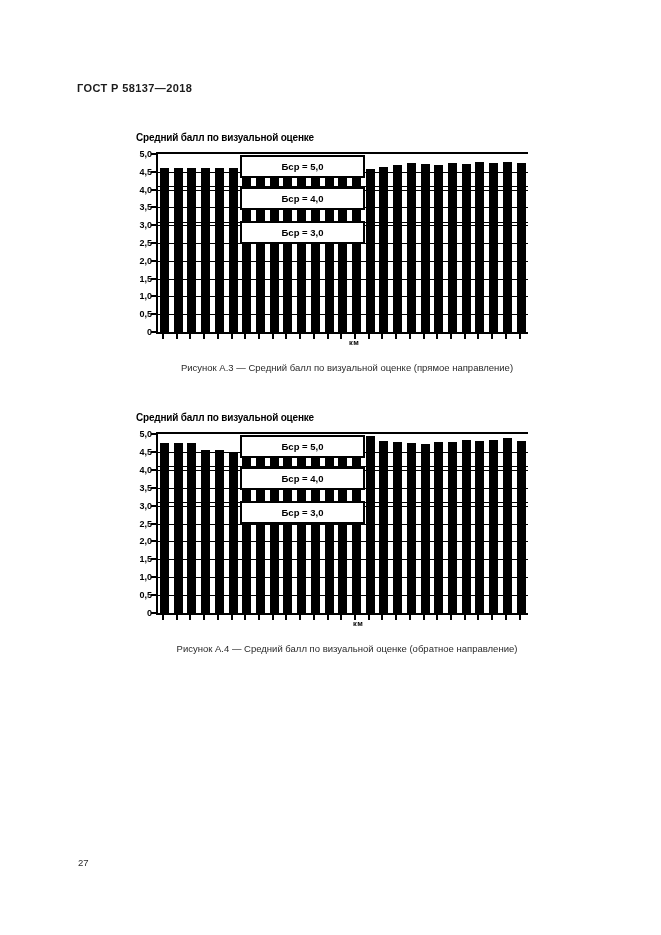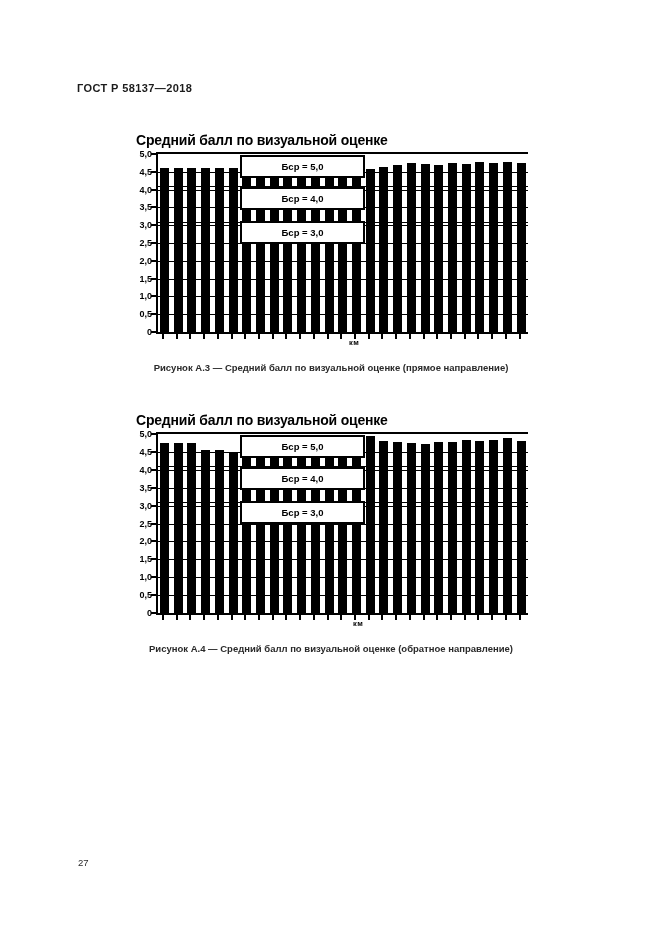--- a/index.html
+++ b/index.html
@@ -7,21 +7,21 @@
     width:661px;height:935px;background:#ffffff;
     font-family:"Liberation Sans", sans-serif;color:#000;
   }
   .page{position:relative;width:528px;height:935px;background:#fff;overflow:hidden;margin-top:21px;}
   .doc-header{
     position:absolute;left:77px;top:61px;
     font-size:11px;font-weight:bold;letter-spacing:0.4px;color:#1c1c1c;
   }
   .fig-title{
     position:absolute;left:136px;
-    font-size:14px;font-weight:bold;letter-spacing:-0.2px;color:#000;
+    font-size:10px;font-weight:bold;letter-spacing:-0.2px;color:#000;
     transform:scaleY(1.05);
   }
   .plot{
     position:absolute;border:2px solid #000;background:#fff;
   }
   .gridline{position:absolute;left:0;right:0;height:1px;background:#000;}
   .bar{position:absolute;bottom:0;background:#000;}
   .tbox{
     position:absolute;background:#fff;border:2px solid #000;
     display:flex;align-items:center;justify-content:center;
@@ -31,22 +31,22 @@
     position:absolute;width:24px;text-align:right;
     font-size:9px;font-weight:bold;color:#000;line-height:10px;
   }
   .ytick{position:absolute;width:5px;height:2px;background:#000;}
   .xtick{position:absolute;width:2px;height:5px;background:#000;}
   .xlabel{
     position:absolute;font-size:7.5px;font-weight:bold;color:#000;
     letter-spacing:0.5px;
   }
   .caption{
-    position:absolute;left:20px;width:622px;text-align:center;
-    font-size:9.5px;color:#2a2a2a;font-weight:bold;
+    position:absolute;left:36px;width:622px;text-align:center;
+    font-size:9.5px;color:#2a2a2a;
   }
   .page-num{position:absolute;left:78px;top:836px;font-size:9.5px;color:#2a2a2a;}
 </style>
 </head>
 <body>
 
 <div class="page">
 
   <div class="doc-header">ГОСТ Р 58137—2018</div>
 

